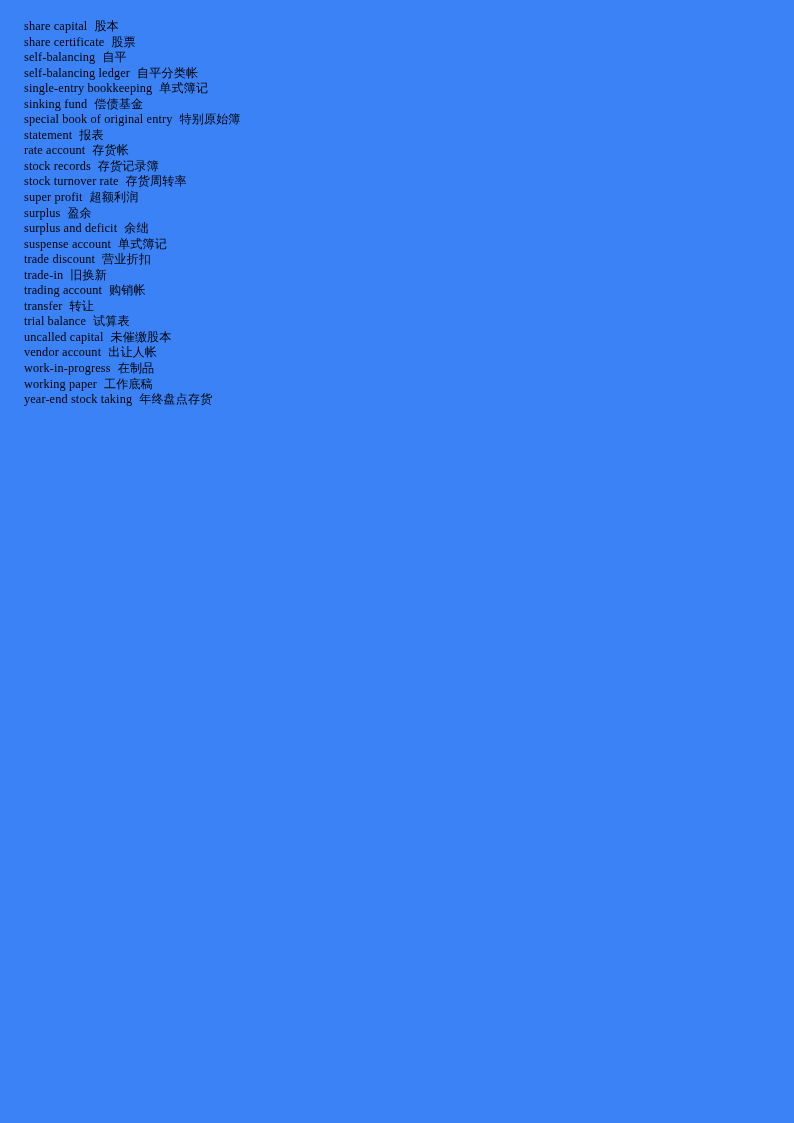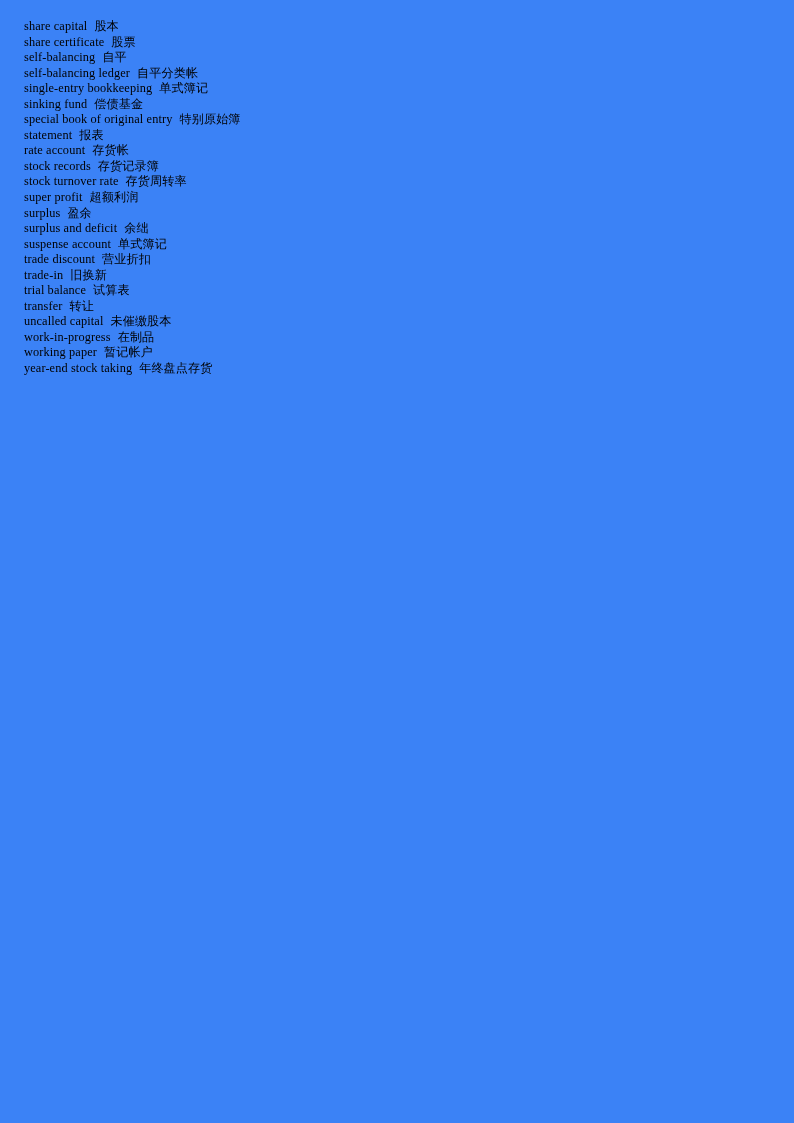--- a/index.html
+++ b/index.html
@@ -61,20 +61,22 @@
       <div class="entry"><span class="term">statement</span><span class="gap"></span><span class="gloss">报表</span></div>
       <div class="entry"><span class="term">rate account</span><span class="gap"></span><span class="gloss">存货帐</span></div>
       <div class="entry"><span class="term">stock records</span><span class="gap"></span><span class="gloss">存货记录簿</span></div>
       <div class="entry"><span class="term">stock turnover rate</span><span class="gap"></span><span class="gloss">存货周转率</span></div>
       <div class="entry"><span class="term">super profit</span><span class="gap"></span><span class="gloss">超额利润</span></div>
       <div class="entry"><span class="term">surplus</span><span class="gap"></span><span class="gloss">盈余</span></div>
       <div class="entry"><span class="term">surplus and deficit</span><span class="gap"></span><span class="gloss">余绌</span></div>
       <div class="entry"><span class="term">suspense account</span><span class="gap"></span><span class="gloss">单式簿记</span></div>
       <div class="entry"><span class="term">trade  discount</span><span class="gap"></span><span class="gloss">营业折扣</span></div>
       <div class="entry"><span class="term">trade-in</span><span class="gap"></span><span class="gloss">旧换新</span></div>
+      <div class="entry"><span class="term">trading  account</span><span class="gap"></span><span class="gloss">购销帐</span></div>
+      <div class="entry"><span class="term">transfer</span><span class="gap"></span><span class="gloss">转让</span></div>
       <div class="entry"><span class="term">trial balance</span><span class="gap"></span><span class="gloss">试算表</span></div>
-      <div class="entry"><span class="term">transfer</span><span class="gap"></span><span class="gloss">转让</span></div>
       <div class="entry"><span class="term">uncalled  capital</span><span class="gap"></span><span class="gloss">未催缴股本</span></div>
+      <div class="entry"><span class="term">vendor account</span><span class="gap"></span><span class="gloss">出让人帐</span></div>
       <div class="entry"><span class="term">work-in-progress</span><span class="gap"></span><span class="gloss">在制品</span></div>
-      <div class="entry"><span class="term">working paper</span><span class="gap"></span><span class="gloss">暂记帐户</span></div>
+      <div class="entry"><span class="term">working paper</span><span class="gap"></span><span class="gloss">工作底稿</span></div>
       <div class="entry"><span class="term">year-end stock taking</span><span class="gap"></span><span class="gloss">年终盘点存货</span></div>
     </div>
 </div>
 
 </body></html>

